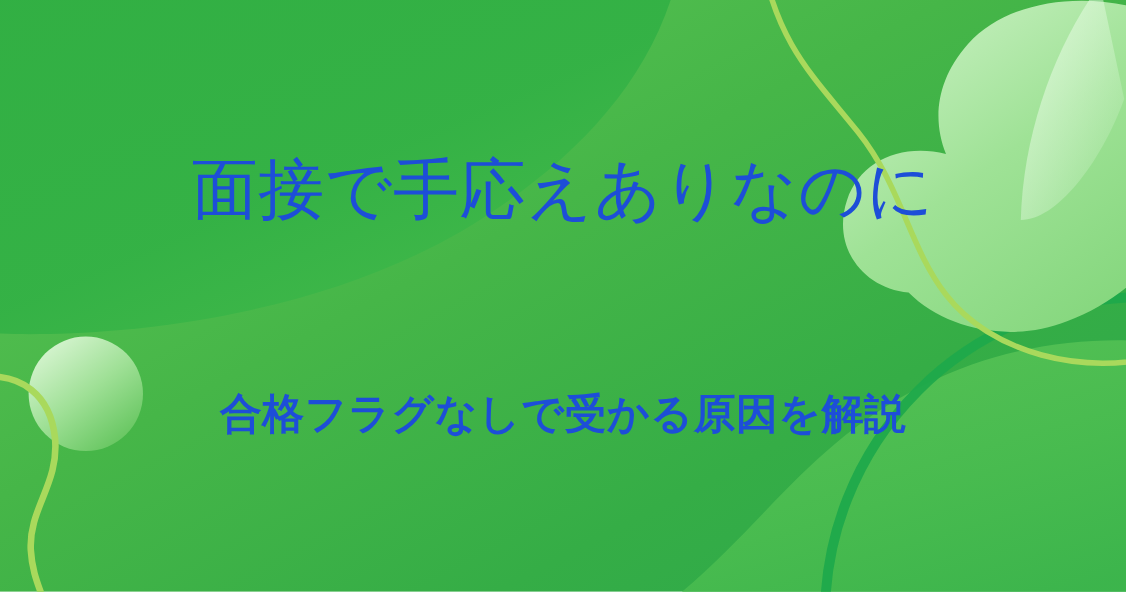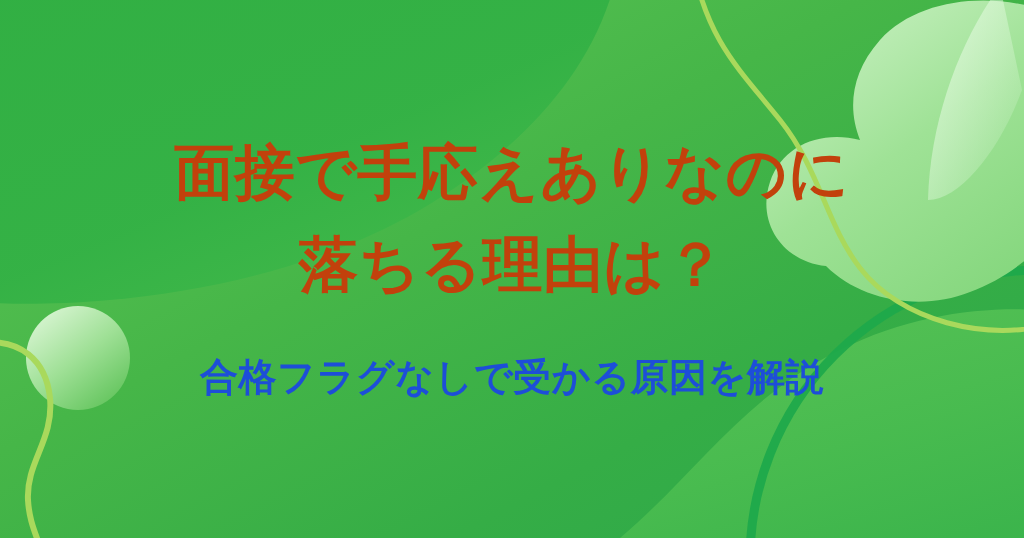--- a/index.html
+++ b/index.html
@@ -27,22 +27,22 @@
     top: 0;
     left: 0;
     width: 1024px;
     height: 538px;
     z-index: 5;
   }
   .title-line {
     position: absolute;
     width: 1024px;
     text-align: center;
-    color: #c2410c;
-    font-weight: 700;
+    color: #1d4ed8;
+    font-weight: 400;
     font-size: 60px;
     line-height: 1;
     letter-spacing: 0.5px;
     white-space: nowrap;
   }
   #title-line-1 { top: 143px; }
   #title-line-2 { top: 235px; }
   #subtitle {
     position: absolute;
     top: 358px;
@@ -118,17 +118,16 @@
 
       <circle cx="78" cy="358" r="52" fill="url(#gradCircle)"></circle>
 
       <path d="M -20 343 C 20 338 46 360 50 398 C 54 440 26 462 28 500
                C 30 536 48 548 44 582" fill="none" stroke="#A9D95C" stroke-width="6" stroke-linecap="round"></path>
     </g>
   </svg>
 
   <div id="text-layer">
     <div id="title-line-1" class="title-line">面接で手応えありなのに</div>
-    <div id="title-line-2" class="title-line">落ちる理由は？</div>
     <div id="subtitle">合格フラグなしで受かる原因を解説</div>
   </div>
 
 </div>
 
 </body></html>

